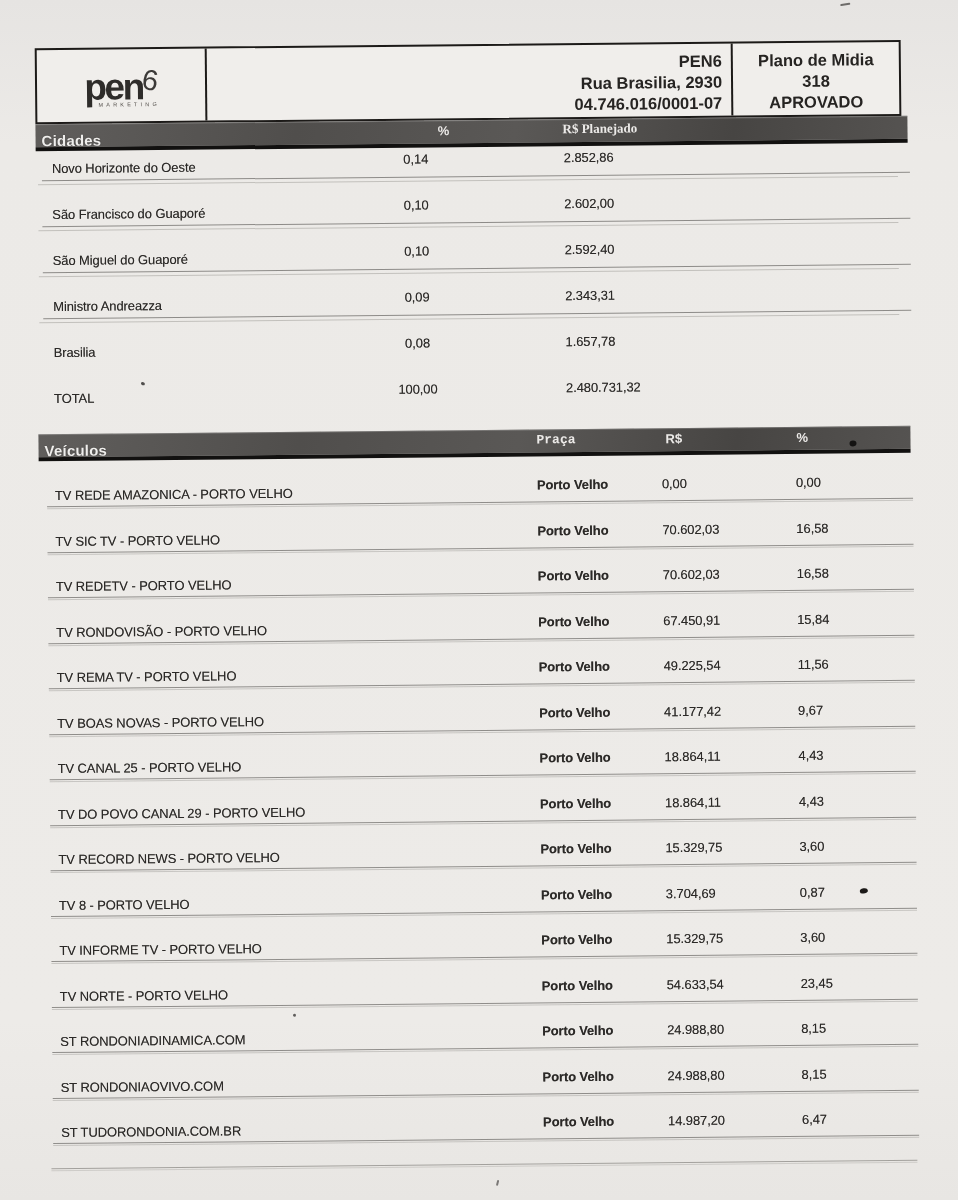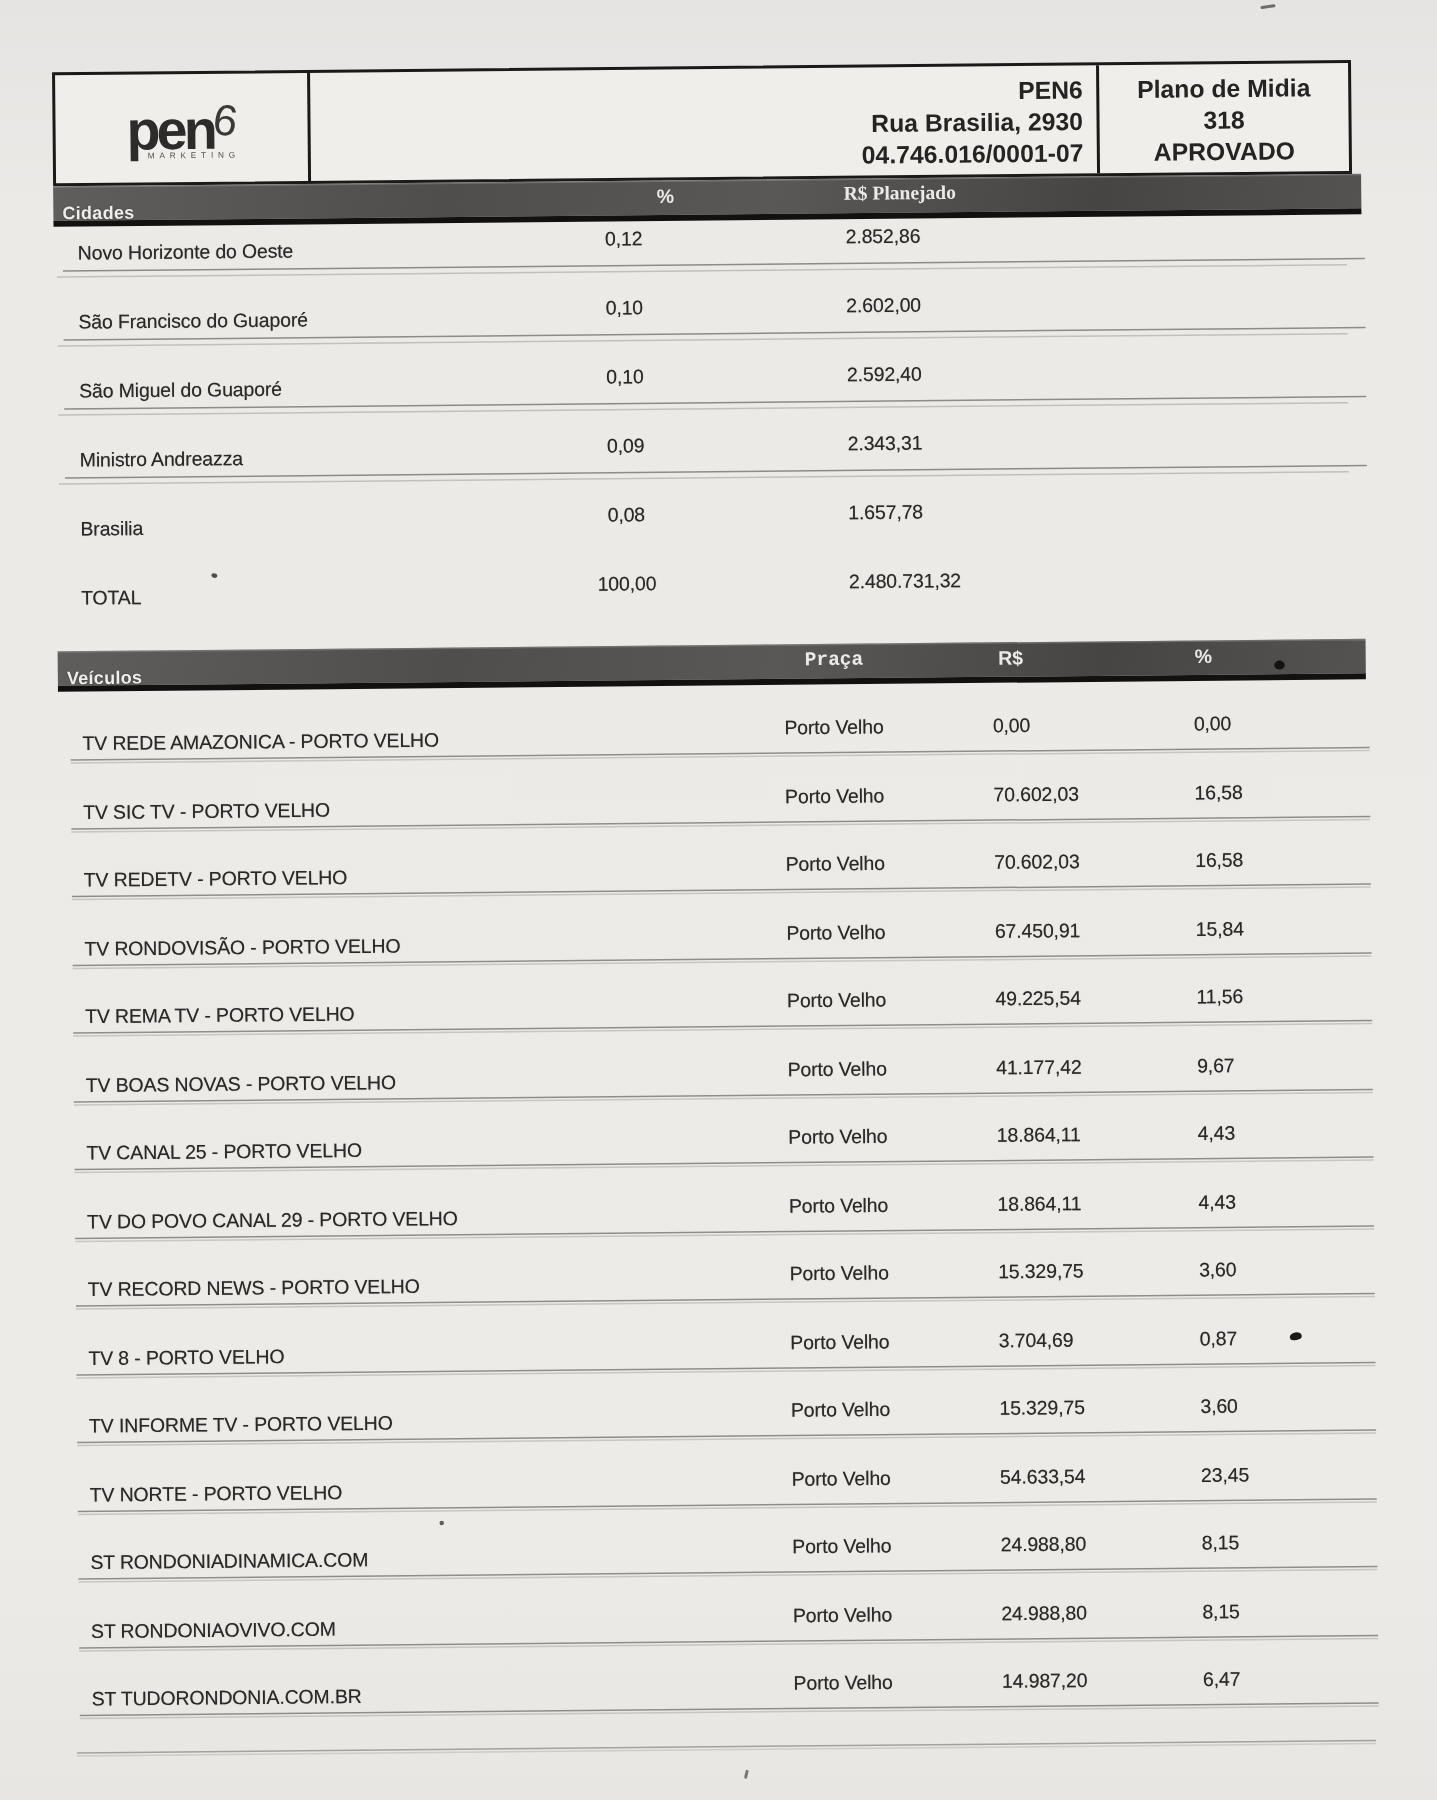--- a/index.html
+++ b/index.html
@@ -50,21 +50,21 @@
   }
   
   .bar{
     position:absolute;left:40px;width:872px;height:23px;
     background:linear-gradient(100deg,#605e5c 0%,#504e4c 30%,#5a5856 55%,#474543 80%,#555351 100%);
     border-bottom:4px solid #121110;
     box-shadow:inset 0 1px 0 rgba(255,255,255,0.18);
   }
   .bar .bar-title{
     position:absolute;left:6px;bottom:-2px;
-    color:#efeeec;font-weight:bold;font-size:12px;letter-spacing:0.2px;
+    color:#efeeec;font-weight:bold;font-size:15px;letter-spacing:0.2px;
     text-shadow:0 0 1px rgba(0,0,0,0.5);
   }
   .bar .bar-col{
     position:absolute;bottom:5px;color:#eceae8;font-weight:bold;font-size:13px;
   }
   .bar-cities{top:120px;}
   .bar-vehicles{top:430px;}
   .col-city-pct{left:358px;width:100px;text-align:center;}
   .col-city-planned{left:527px;font-family:Liberation Serif, serif;}
   .col-veh-place{left:498px;font-family:Liberation Mono, monospace;}
@@ -74,21 +74,21 @@
   .rows{position:absolute;left:40px;width:872px;}
   .cities-rows{top:147px;}
   .vehicles-rows{top:472px;}
   .row{position:relative;height:46px;font-size:13px;color:#2b2927;}
   .veh-row{height:45.5px;}
   .cell{position:absolute;white-space:nowrap;letter-spacing:-0.1px;text-shadow:0 0 0.5px rgba(45,43,41,0.55);}
   .c-name{left:16px;top:10px;}
   .c-city-pct{left:330px;width:100px;text-align:center;top:4px;}
   .c-city-planned{left:528px;top:4px;}
   .veh-row .c-name{top:12px;}
-  .c-veh-place{left:484px;top:6px;}
+  .c-veh-place{left:498px;top:6px;font-weight:bold;}
   .c-veh-amount{left:623px;top:6px;}
   .c-veh-pct{left:757px;top:6px;}
   
   .city-row::before{
     content:"";position:absolute;left:6px;right:-2px;top:29px;height:1px;
     background:#8d8b88;
   }
   .city-row::after{
     content:"";position:absolute;left:2px;right:10px;top:33px;height:1px;
     background:#c2c0bc;
@@ -139,21 +139,21 @@
   <div class="bar bar-cities">
     <span class="bar-title">Cidades</span>
     <span class="bar-col col-city-pct">%</span>
     <span class="bar-col col-city-planned">R$ Planejado</span>
   </div>
 
   <div class="rows cities-rows">
 
       <div class="row city-row">
         <span class="cell c-name">Novo Horizonte do Oeste</span>
-        <span class="cell c-city-pct">0,12</span>
+        <span class="cell c-city-pct">0,14</span>
         <span class="cell c-city-planned">2.852,86</span>
       </div>
 
       <div class="row city-row">
         <span class="cell c-name">São Francisco do Guaporé</span>
         <span class="cell c-city-pct">0,10</span>
         <span class="cell c-city-planned">2.602,00</span>
       </div>
 
       <div class="row city-row">

